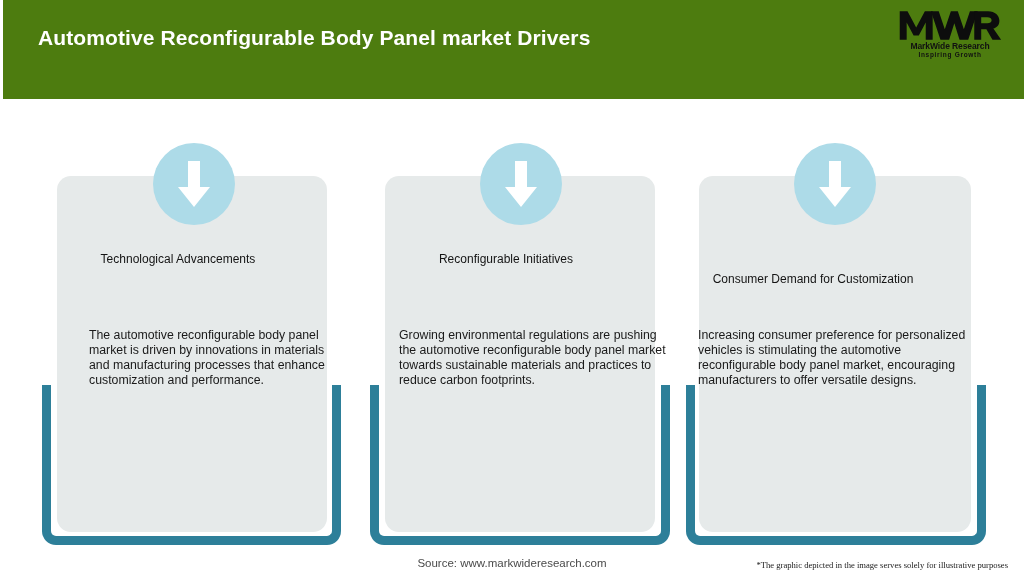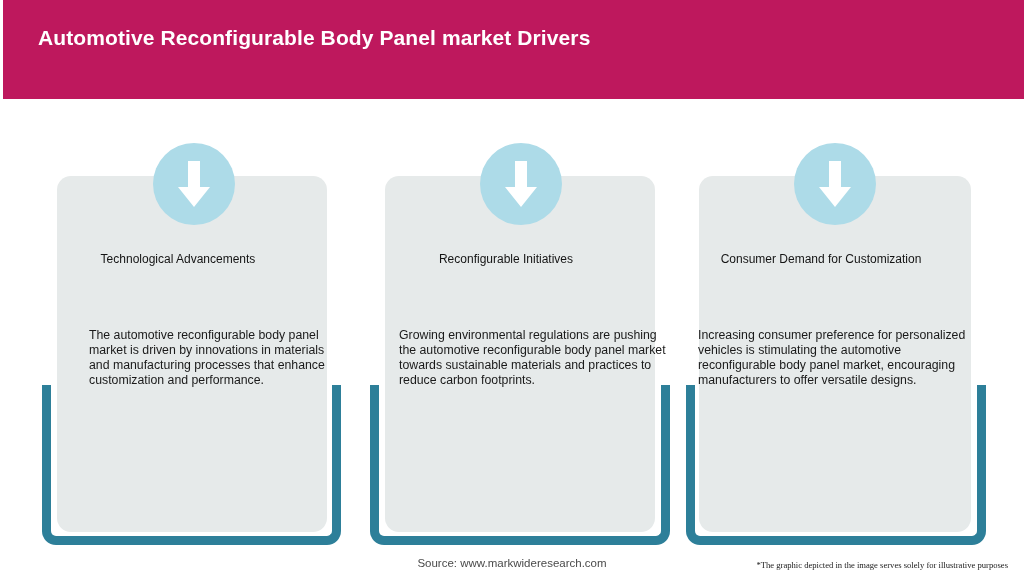--- a/index.html
+++ b/index.html
@@ -15,21 +15,21 @@
     position: relative;
   }
 
   
   #header-bar {
     position: absolute;
     left: 3px;
     top: 0;
     width: 1021px;
     height: 99px;
-    background: #be185d;
+    background: #4d7c0f;
   }
   #page-title {
     position: absolute;
     left: 35px;
     top: 26px;
     font-size: 21px;
     font-weight: bold;
     color: #ffffff;
     letter-spacing: 0.1px;
     white-space: nowrap;
@@ -127,21 +127,21 @@
     position: absolute;
     left: 20px;
     top: 105px;
     width: 232px;
     text-align: center;
     font-size: 12px;
     font-weight: normal;
     color: #141414;
     line-height: 22px;
   }
-  .card-group.g3 .card-title { left: 20px; width: 230px; }
+  .card-group.g3 .card-title { left: 12px; width: 230px; margin-top: 20px; }
 
   .card-body {
     position: absolute;
     left: 47px;
     top: 185px;
     width: 256px;
     font-size: 12.3px;
     color: #1a1a1a;
     line-height: 15px;
   }
@@ -168,20 +168,34 @@
     white-space: nowrap;
     font-family: Liberation Serif, serif;
   }
 </style>
 </head>
 <body>
 
 <div id="header-bar">
   <div id="page-title">Automotive Reconfigurable Body Panel market Drivers</div>
 
+  <div id="brand-logo">
+    <svg class="logo-mark" viewBox="0 0 120 38" xmlns="http://www.w3.org/2000/svg">
+      <g fill="#0d0d0d">
+
+        <path d="M2 36 L2 3 L11 3 L21 22 L31 3 L40 3 L40 36 L32 36 L32 16 L24 31 L18 31 L10 16 L10 36 Z"></path>
+
+        <path d="M38 3 L47 3 L54 24 L61 3 L69 3 L76 24 L83 3 L92 3 L81 36 L71 36 L65 17 L59 36 L49 36 Z"></path>
+
+        <path d="M88 36 L88 3 L104 3 C112 3 117 8 117 14 C117 19 114 22 110 23 L119 36 L109 36 L102 24 L96 24 L96 36 Z M96 10 L96 17 L103 17 C106 17 108 15.5 108 13.5 C108 11.5 106 10 103 10 Z"></path>
+      </g>
+    </svg>
+    <span class="logo-name">MarkWide Research</span>
+    <span class="logo-tagline">Inspiring Growth</span>
+  </div>
 </div>
 
 <div class="card-group g1">
   <div class="bracket"></div>
   <div class="panel"></div>
   <div class="icon-circle">
     <svg width="40" height="50" viewBox="0 0 40 50" xmlns="http://www.w3.org/2000/svg">
       <path d="M14 2 L26 2 L26 28 L36 28 L20 48 L4 28 L14 28 Z" fill="#ffffff"></path>
     </svg>
   </div>

